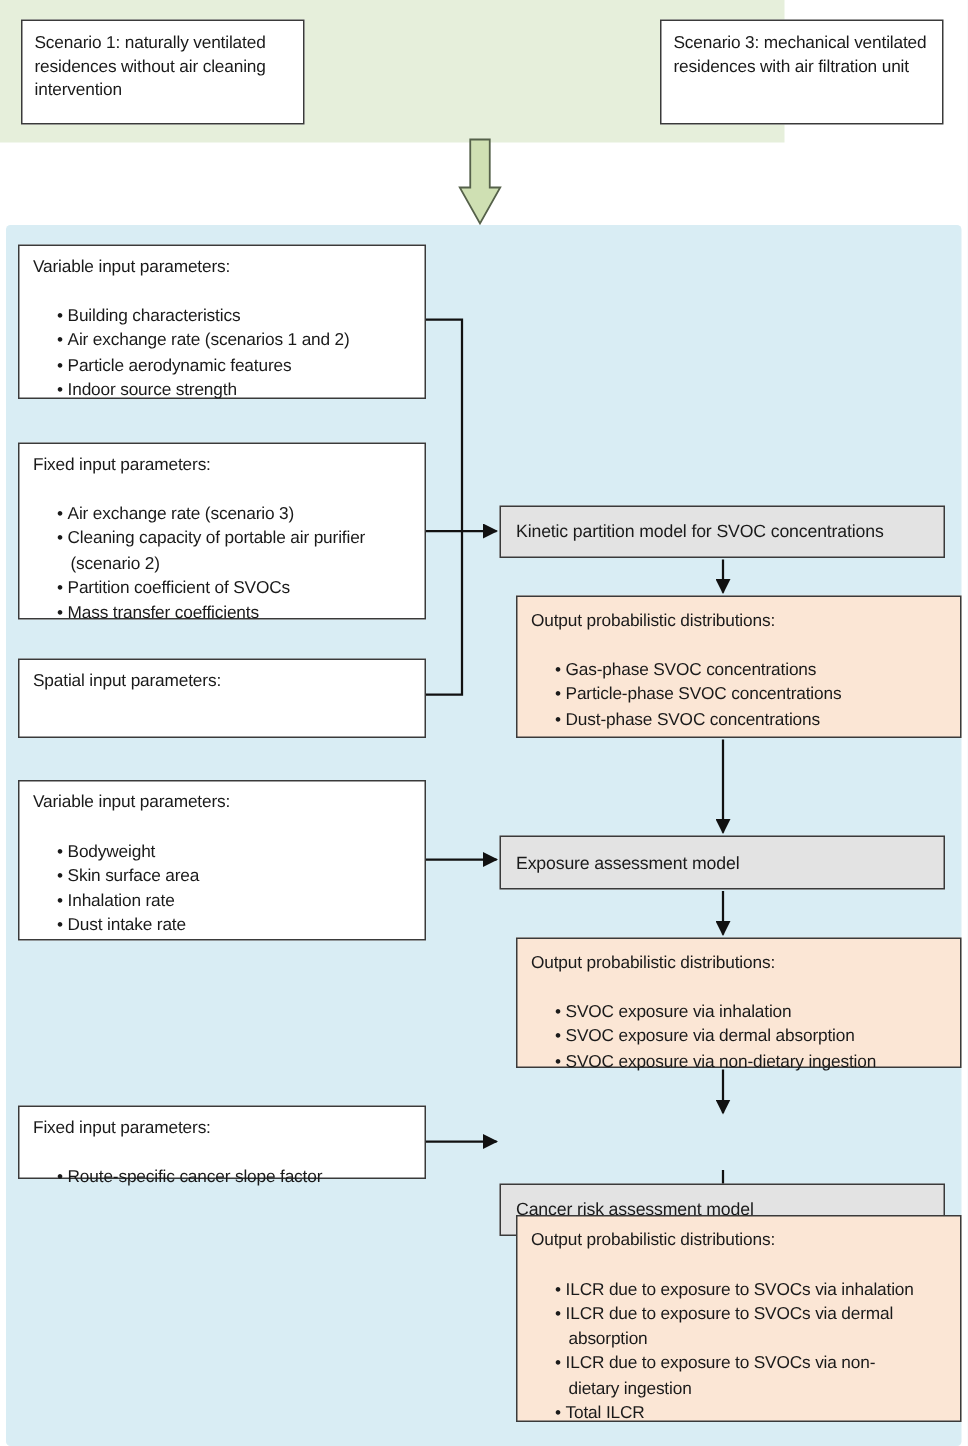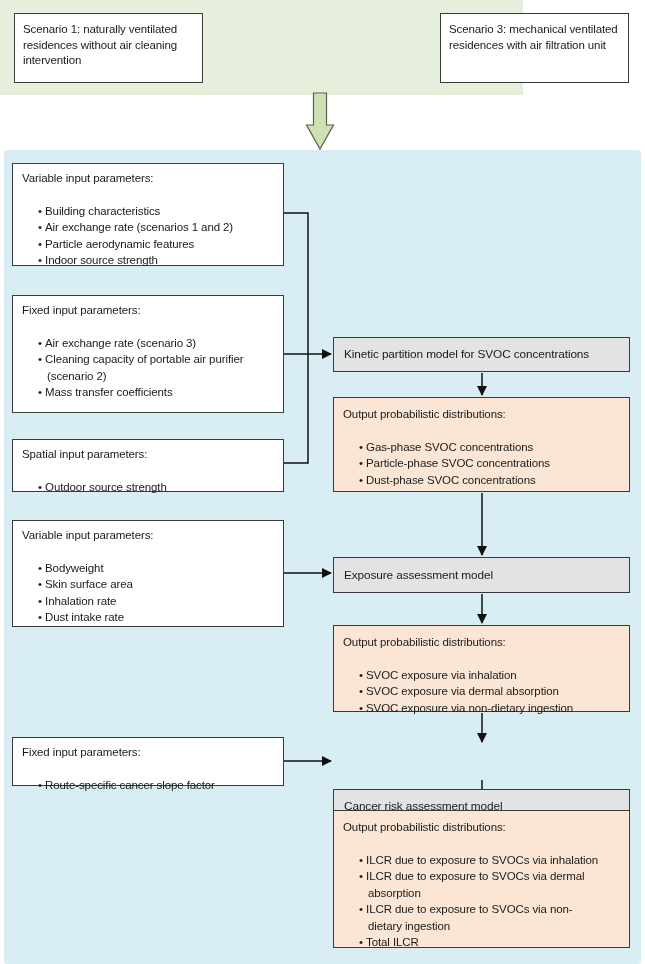--- a/index.html
+++ b/index.html
@@ -18,21 +18,21 @@
   .down-arrow-svg { position:absolute; left:300px; top:92px; }
 
   .panel { position:absolute; left:4px; top:150px; width:637px; height:814px; background:#d9edf4; border-radius:3px; }
 
   .connector-svg { position:absolute; left:0; top:0; width:645px; height:964px; pointer-events:none; }
 
   .fbox { position:absolute; font-size:11.5px; line-height:16.5px; }
   .ibox { background:#ffffff; border:1.5px solid #3a3a3a; padding:6px 8px 3px 9px; left:12px; width:272px; }
   .mbox { background:#e3e3e3; border:1.3px solid #3a3a3a; left:333px; width:297px;
           display:flex; align-items:center; padding:0 8px 0 10px; font-size:11.8px; }
-  .obox { background:#fbe6d5; border:1.3px solid #3a3a3a; left:333px; width:297px; padding:8px 8px 24px 9px; }
+  .obox { background:#fbe6d5; border:1.3px solid #3a3a3a; left:344px; width:297px; padding:8px 8px 24px 9px; }
 
   .fbox ul { margin:16px; padding:0; list-style:none; }
   .fbox li { padding-left:9px; text-indent:-9px; }
   .fbox li::before { content:"\2022\00a0"; }
   .box-title { margin:0; }
 </style>
 </head>
 <body>
 
 <div class="canvas">
@@ -80,29 +80,27 @@
       <li>Particle aerodynamic features</li>
       <li>Indoor source strength</li>
     </ul>
   </div>
 
   <div class="fbox ibox" style="top:295px; height:118px;">
     <p class="box-title">Fixed input parameters:</p>
     <ul>
       <li>Air exchange rate (scenario 3)</li>
       <li>Cleaning capacity of portable air purifier (scenario 2)</li>
+      <li>Partition coefficient of SVOCs</li>
       <li>Mass transfer coefficients</li>
     </ul>
   </div>
 
   <div class="fbox ibox" style="top:439px; height:53px;">
     <p class="box-title">Spatial input parameters:</p>
-    <ul>
-      <li>Outdoor source strength</li>
-    </ul>
   </div>
 
   <div class="fbox ibox" style="top:520px; height:107px;">
     <p class="box-title">Variable input parameters:</p>
     <ul>
       <li>Bodyweight</li>
       <li>Skin surface area</li>
       <li>Inhalation rate</li>
       <li>Dust intake rate</li>
     </ul>

